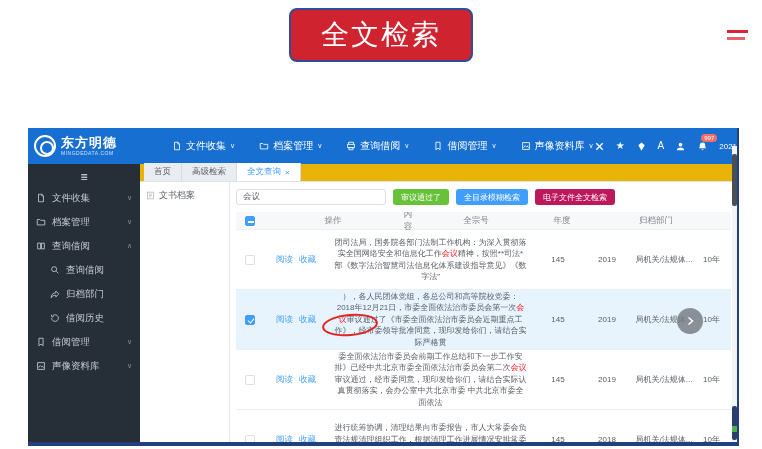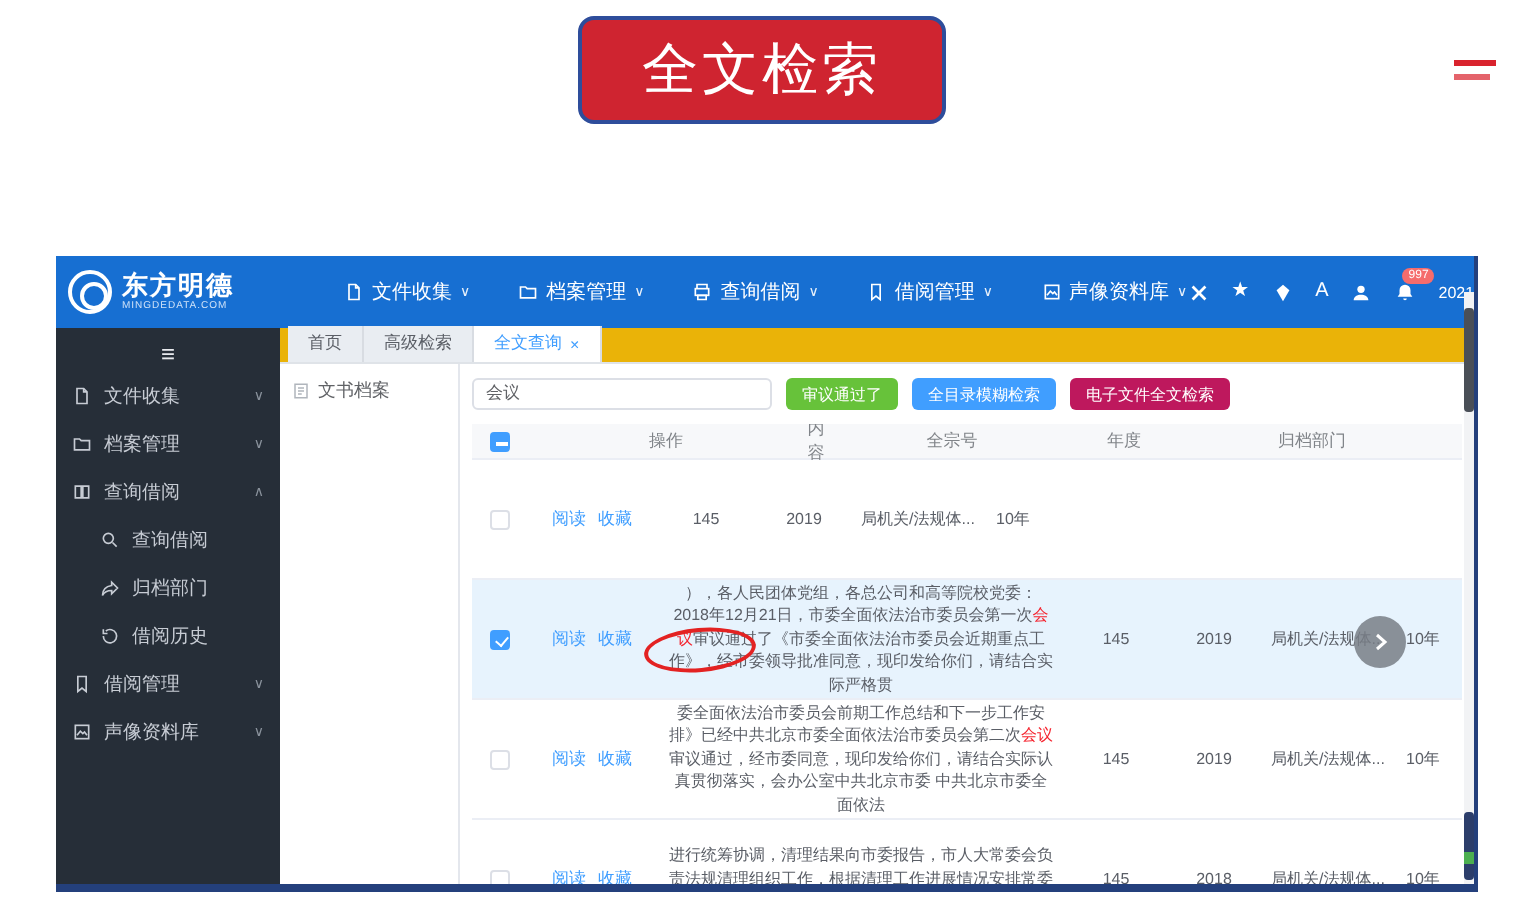--- a/index.html
+++ b/index.html
@@ -320,20 +320,23 @@
             </div>
 
             <div class="t-row">
               <div class="td c-cb">
                   <span class="cb"></span>
                 </div>
               <div class="td c-op">
                 <span class="oplink">阅读</span>
                 <span class="oplink">收藏</span>
               </div>
+              <div class="td c-ct">
+                  <span class="ct-inner"><span>团司法局，国务院各部门法制工作机构：为深入贯彻落实全国网络安全和信息化工作</span><span class="hl">会议</span><span>精神，按照**司法*部《数字法治智慧司法信息化体系建设指导意见》《数字法”</span></span>
+                </div>
               <div class="td c-no">145</div>
               <div class="td c-yr">2019</div>
               <div class="td c-dp">局机关/法规体...</div>
               <div class="td c-pd">10年</div>
             </div>
 
             <div class="t-row selected">
               <div class="td c-cb">
                   <span class="cb chk"></span>
                 </div>

